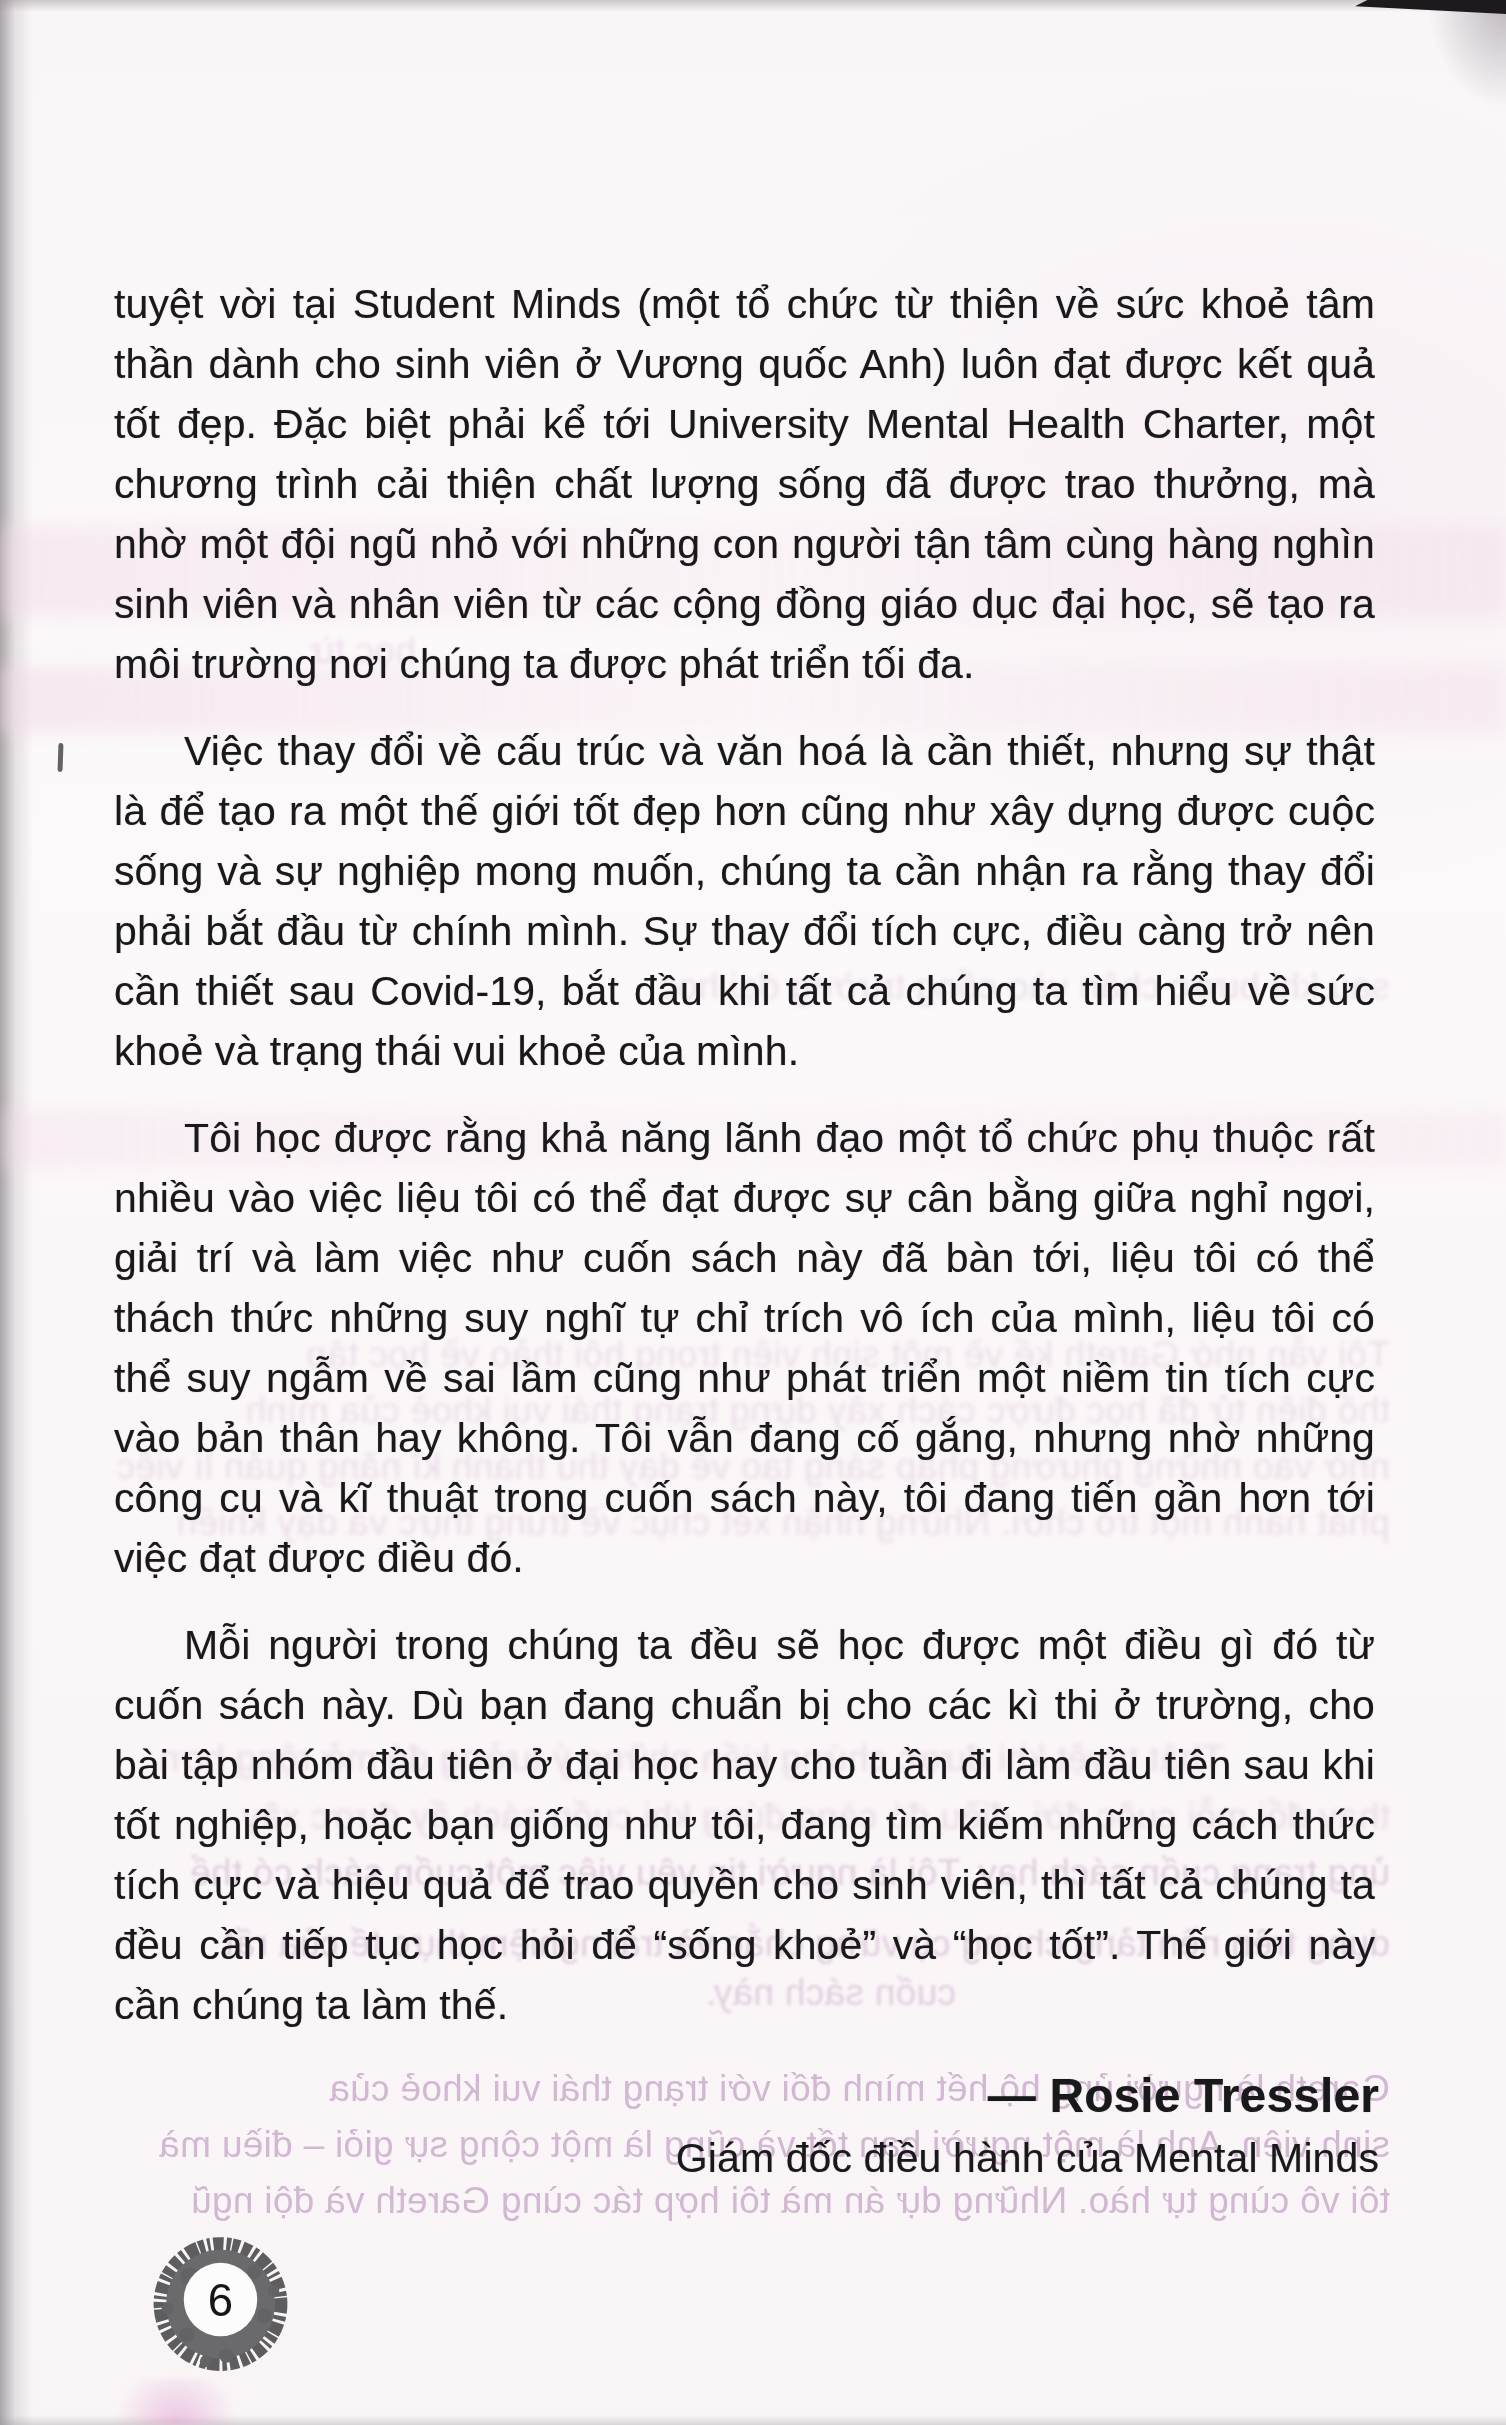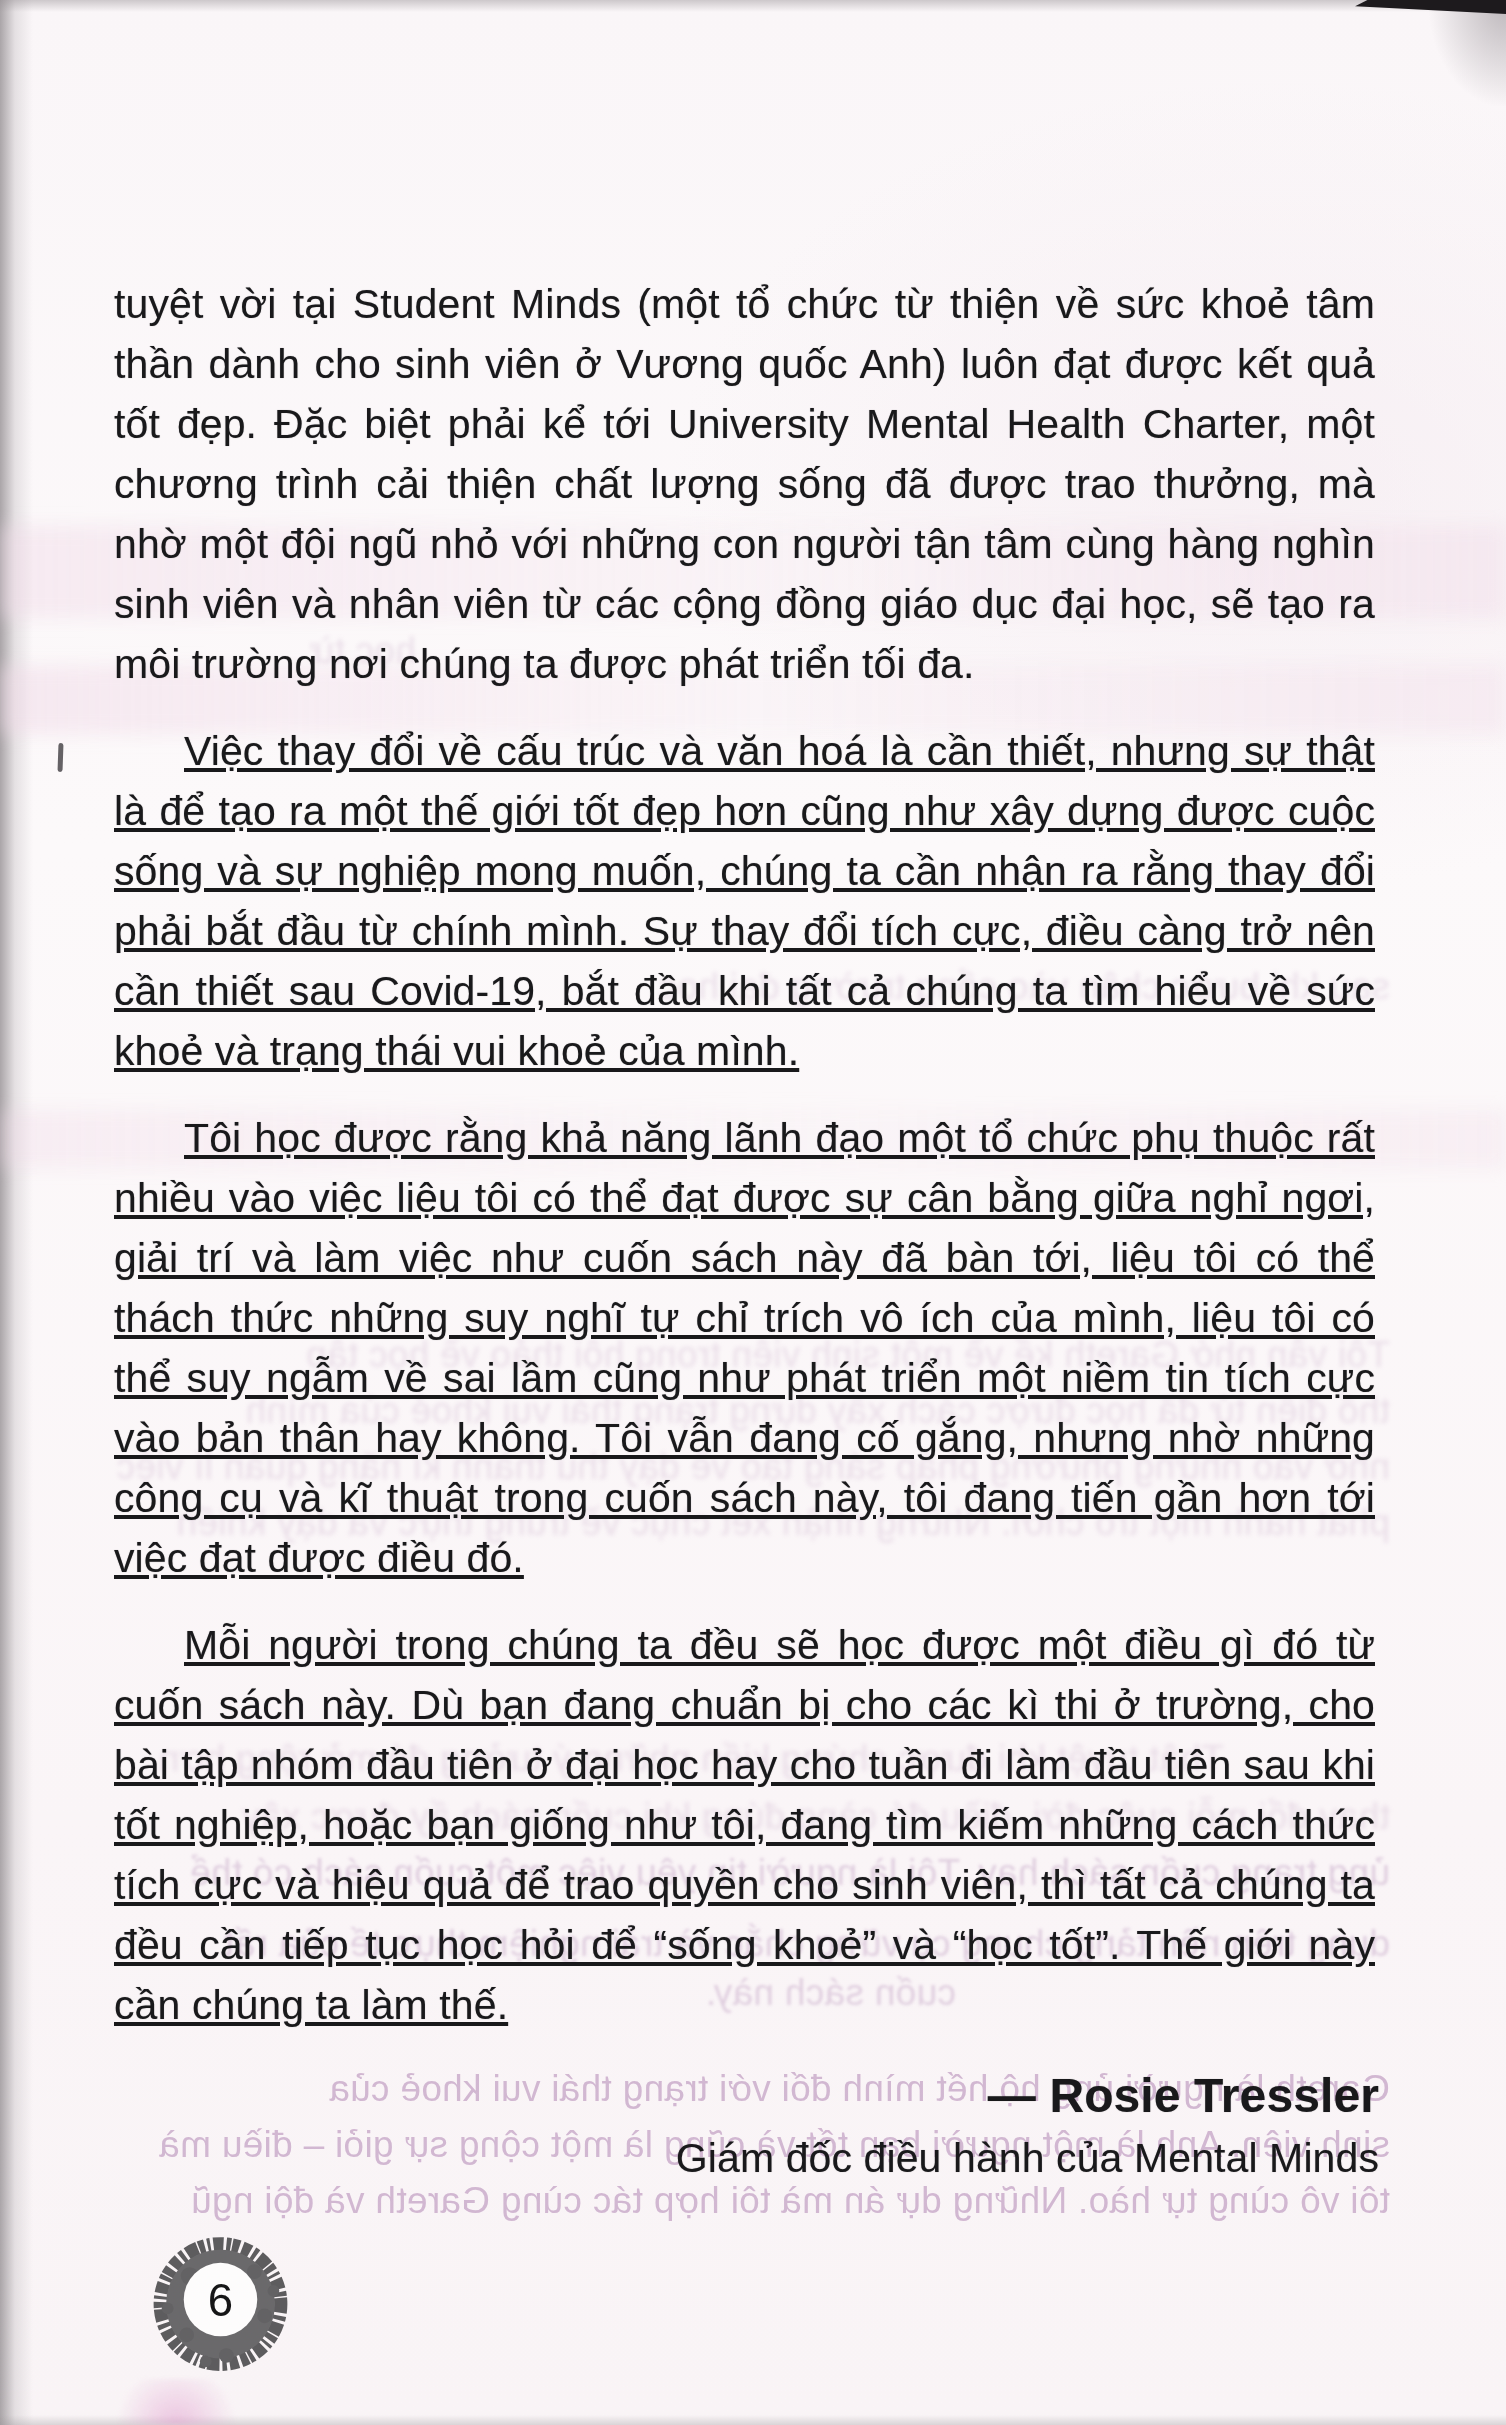--- a/index.html
+++ b/index.html
@@ -42,21 +42,21 @@
   .bleed.faint{color:#c9adc9;opacity:.33;filter:blur(2.3px);}
 
   
   #text-block{
     position:absolute;left:114px;top:274px;width:1265px;
     font-size:41px;line-height:60px;color:#19191b;
     text-align:justify;letter-spacing:0.1px;
     text-shadow:0 0 1px rgba(25,25,27,.4);
   }
   #text-block p{margin:0 4px 27px 0;}
-  #text-block p.indent{text-indent:70px;text-decoration:underline;}
+  #text-block p.indent{text-indent:70px;}
   .signature{text-align:right;margin-top:3.9px;}
   .sig-author{font-weight:700;font-size:48px;line-height:68px;}
   .sig-title{font-size:41px;line-height:56px;}
 
   
   #stamp{position:absolute;left:147px;top:2232px;width:147px;height:147px;}
   #stamp text{font-family:"Liberation Sans",sans-serif;font-weight:400;}
 </style>
 </head>
 <body>

